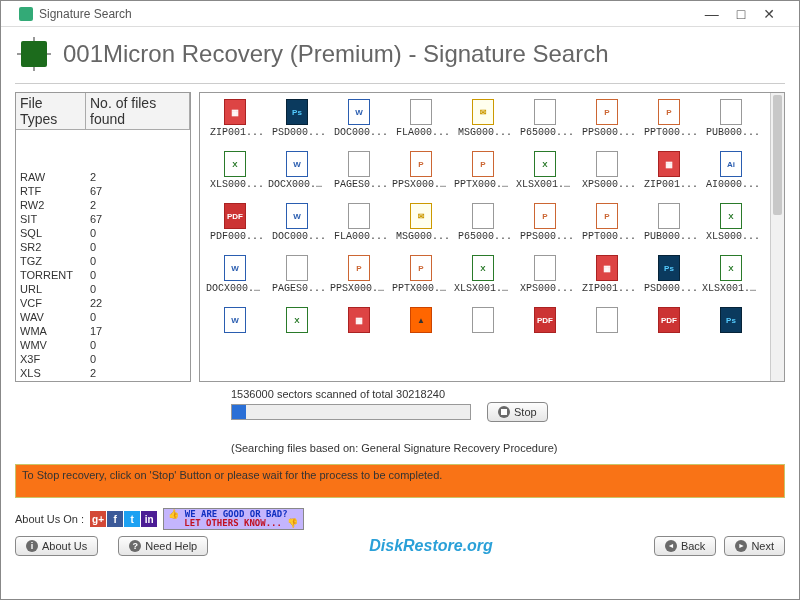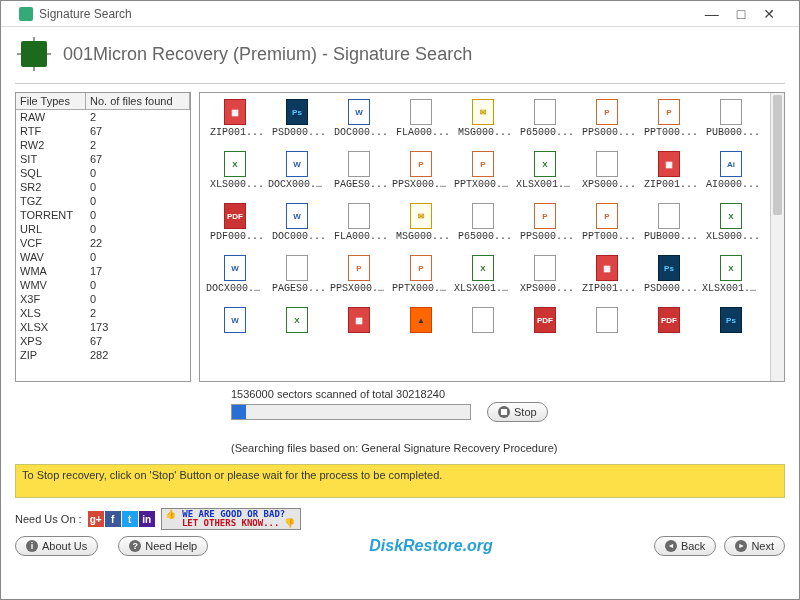--- a/index.html
+++ b/index.html
@@ -11,29 +11,29 @@
 .winbtns { display: flex; gap: 18px; padding-right: 6px; }
 .winbtns span { font-size: 14px; color: #444; cursor: default; }
 .header { display: flex; align-items: center; padding: 8px 14px; }
 .chip { width: 38px; height: 38px; margin-right: 10px; position: relative; }
 .chip::before { content:""; position:absolute; inset:6px; background:#1c6b1c; border-radius:2px; }
 .chip::after { content:""; position:absolute; inset:0; background:
   linear-gradient(#999,#999) left 2px top 50%/4px 2px no-repeat,
   linear-gradient(#999,#999) right 2px top 50%/4px 2px no-repeat,
   linear-gradient(#999,#999) top 2px left 50%/2px 4px no-repeat,
   linear-gradient(#999,#999) bottom 2px left 50%/2px 4px no-repeat; }
-.header h1 { font-size: 18px; font-weight: 400; color: #666; }
+.header h1 { font-size: 24px; font-weight: 400; color: #666; }
 .hr { height:1px; background:#ccc; margin: 2px 14px 8px; }
 .content { display:flex; padding: 0 14px; gap: 8px; height: 290px; }
 .leftpanel { width: 176px; border: 1px solid #999; display:flex; flex-direction:column; }
 .tblhead { display:flex; background:#f3f3f3; border-bottom:1px solid #aaa; }
-.tblhead div { padding: 2px 4px; font-size:11px; border-right:1px solid #aaa; }
+.tblhead div { padding: 2px 4px; font-size:14px; border-right:1px solid #aaa; }
 .tblhead .c1 { width: 70px; }
 .tblhead .c2 { flex:1; }
-.tblbody { flex:1; overflow:hidden; }
+.tblbody { flex:1; overflow:hidden;margin-top:40px; }
 .row { display:flex; }
 .row div { padding: 1px 4px; font-size:11px; }
 .row .c1 { width: 70px; }
 .row .c2 { flex:1; }
 .rightpanel { flex:1; border:1px solid #999; overflow:hidden; padding: 6px 4px 0 4px; position:relative; }
 .grid { display:flex; flex-wrap:wrap; align-content:flex-start; }
 .fitem { width: 62px; height: 52px; display:flex; flex-direction:column; align-items:center; justify-content:flex-start; }
 .ficon { width:22px; height:26px; border:1px solid #999; background:#fff; margin-bottom:2px; position:relative; font-size:8px; display:flex; align-items:center; justify-content:center; font-weight:bold; }
 .ficon.zip { background:#d44; color:#fff; border-color:#a22; }
 .ficon.ps  { background:#0b3a5e; color:#5cf; border-color:#062338; }
@@ -45,35 +45,35 @@
 .ficon.blank { }
 .ficon.vlc { background:#f60; border-color:#c40; }
 .flabel { font-size:10px; color:#333; white-space:nowrap; overflow:hidden; text-overflow:ellipsis; width:58px; text-align:right;font-family:Liberation Mono, monospace; }
 .rscroll { position:absolute; right:0; top:0; bottom:0; width:14px; background:#f1f1f1; border-left:1px solid #ccc; }
 .rscroll .thumb { position:absolute; left:2px; right:2px; top:2px; height:120px; background:#c8c8c8; border-radius:2px; }
 .progresszone { padding: 6px 14px 4px 230px; }
 .progtext { font-size:11px; margin-bottom:2px; }
 .progrow { display:flex; align-items:center; gap:16px; }
 .progressbar { width: 240px; height: 16px; border:1px solid #999; background:#eee; position:relative; }
 .progressbar .fill { position:absolute; left:0; top:0; bottom:0; width:6%; background:#2a6fd6; }
-.btn { display:inline-flex; align-items:center; gap:4px; padding: 3px 10px; border:1px solid #888; background:linear-gradient(#fdfdfd,#e6e6e6); border-radius:10px; font-size:11px; cursor:default; }
+.btn { display:inline-flex; align-items:center; gap:4px; padding: 3px 10px; border:1px solid #888; background:linear-gradient(#fdfdfd,#e6e6e6); border-radius:4px; font-size:11px; cursor:default; }
 .btnicon { width:12px; height:12px; border-radius:50%; background:#6a6a6a; display:inline-block; position:relative; }
 .btnicon.stop::after { content:""; position:absolute; inset:3px; background:#fff; }
 .btnicon.info::after { content:"i"; color:#fff; font-size:9px; position:absolute; inset:0; text-align:center; line-height:12px; font-weight:bold; }
 .btnicon.help::after { content:"?"; color:#fff; font-size:9px; position:absolute; inset:0; text-align:center; line-height:12px; font-weight:bold; }
 .btnicon.back::after { content:"◄"; color:#fff; font-size:7px; position:absolute; inset:0; text-align:center; line-height:12px; }
 .btnicon.next::after { content:"►"; color:#fff; font-size:7px; position:absolute; inset:0; text-align:center; line-height:12px; }
 .searching { font-size:11px; margin-top:20px; }
-.infobar { margin: 6px 14px; padding: 4px 6px; border:1px solid #c9c56a; background:#fde047; font-size:11px; height:34px; }
+.infobar { margin: 6px 14px; padding: 4px 6px; border:1px solid #c9c56a; background:#f97316; font-size:11px; height:34px; }
 .footer { padding: 4px 14px 6px; }
 .shareline { display:flex; align-items:center; gap:6px; margin-bottom:6px; }
 .sicons { display:flex; gap:1px; }
 .sicon { width:16px; height:16px; color:#fff; font-size:10px; font-weight:bold; display:flex; align-items:center; justify-content:center; }
 .sg { background:#d34836; } .sf { background:#3b5998; } .st { background:#1da1f2; } .sl { background:#4c1d95; }
-.reviewbtn { border:1px solid #888; padding:1px 4px; font-size:9px; font-family: monospace; background:#e5e5e5; line-height:1; }
+.reviewbtn { border:1px solid #888; padding:1px 4px; font-size:9px; font-family: monospace; background:#c4b5fd; line-height:1; }
 .reviewbtn .r1 { color:#1030c0; font-weight:bold; }
 .reviewbtn .r2 { color:#c01020; font-weight:bold; }
 .bottomrow { display:flex; align-items:center; }
 .bottomrow .left { display:flex; gap:20px; }
 .bottomrow .spacer { flex:1; text-align:center; }
 .brand { font-size:16px; font-weight:bold; font-style:italic; color:#2aa0d8; text-shadow:0 1px 0 #fff; }
 .bottomrow .right { display:flex; gap:8px;text-align:center; }
 </style>
 </head>
 <body>
@@ -377,21 +377,21 @@
         <span>Stop</span>
       </div>
     </div>
     <div class="searching">(Searching files based on:  General Signature Recovery Procedure)</div>
   </div>
 
   <div class="infobar">To Stop recovery, click on 'Stop' Button or please wait for the process to be completed.</div>
 
   <div class="footer">
     <div class="shareline">
-      <span>Need Us On :</span>
+      <span>About Us On :</span>
       <div class="sicons">
         <div class="sicon sg">g+</div>
         <div class="sicon sf">f</div>
         <div class="sicon st">t</div>
         <div class="sicon sl">in</div>
       </div>
       <div class="reviewbtn">
         👍 <span class="r1">WE ARE GOOD OR BAD?</span><br>
         &nbsp;&nbsp;&nbsp;<span class="r2">LET OTHERS KNOW...</span> 👎
       </div>

